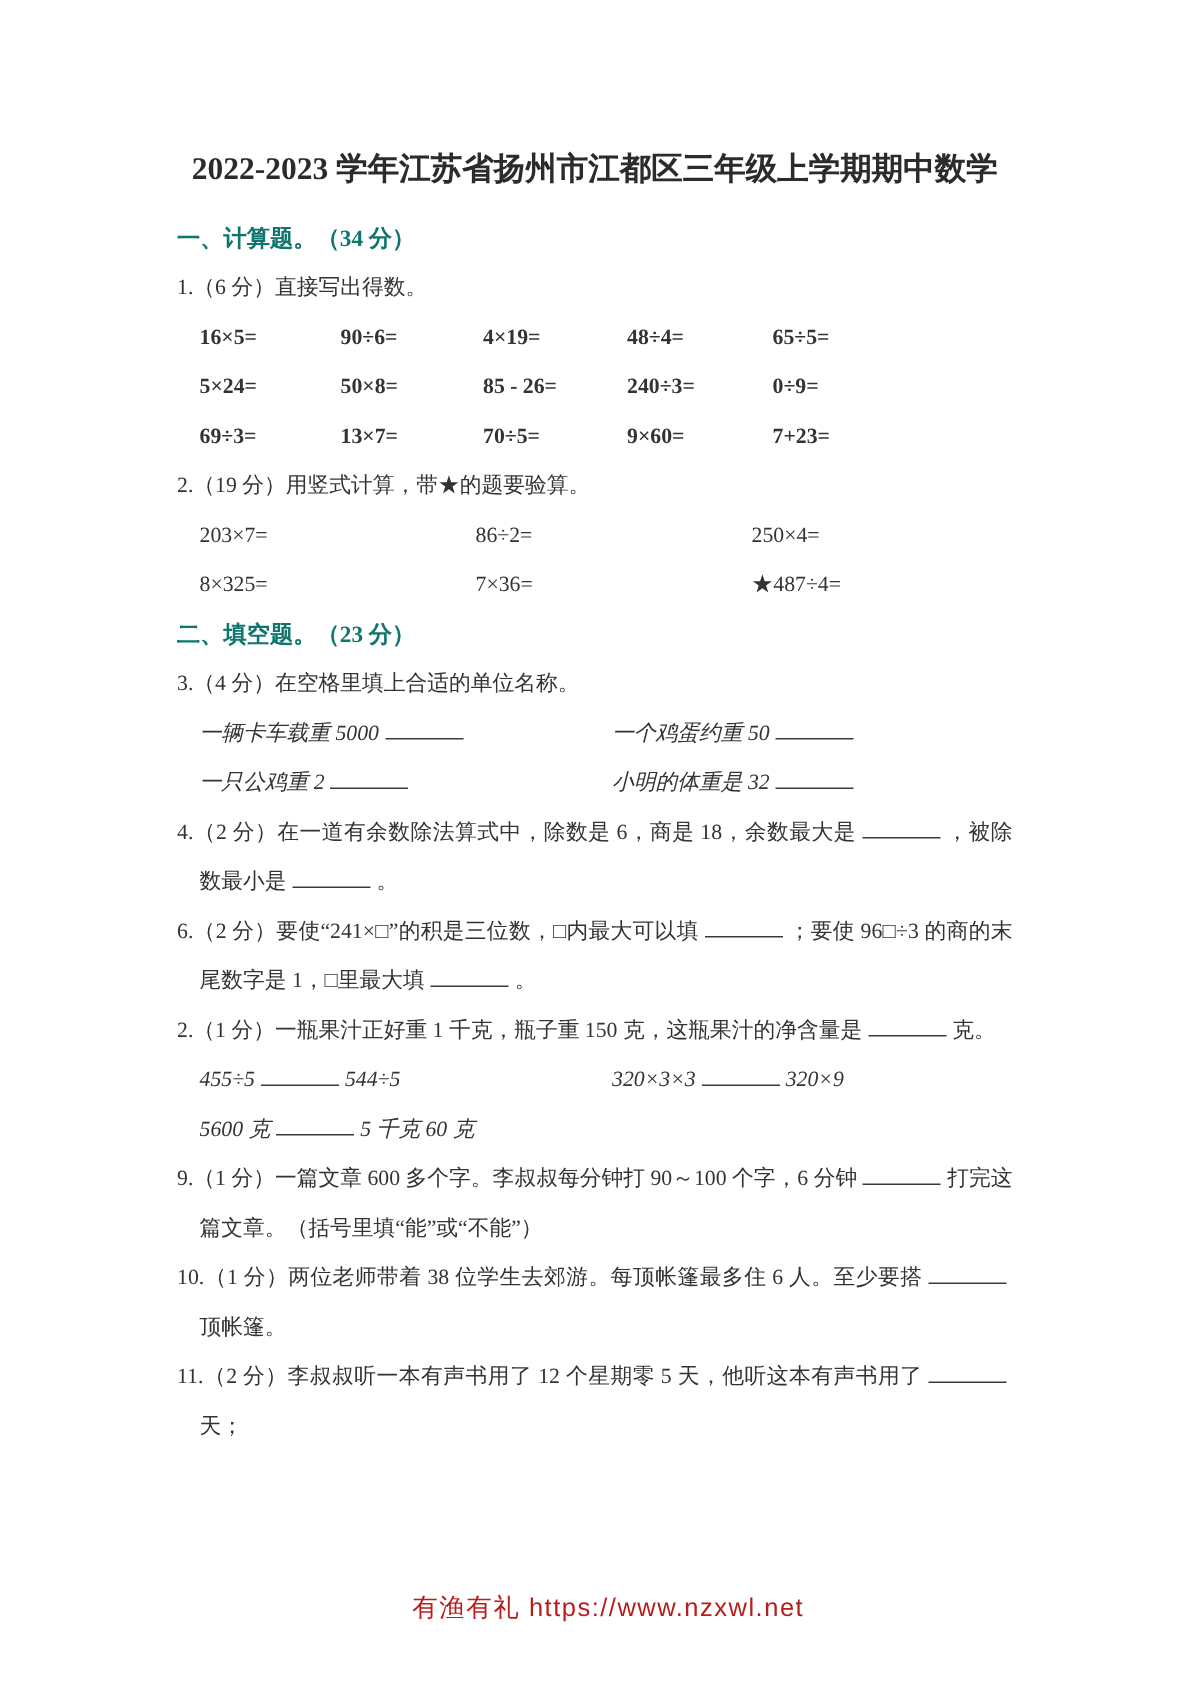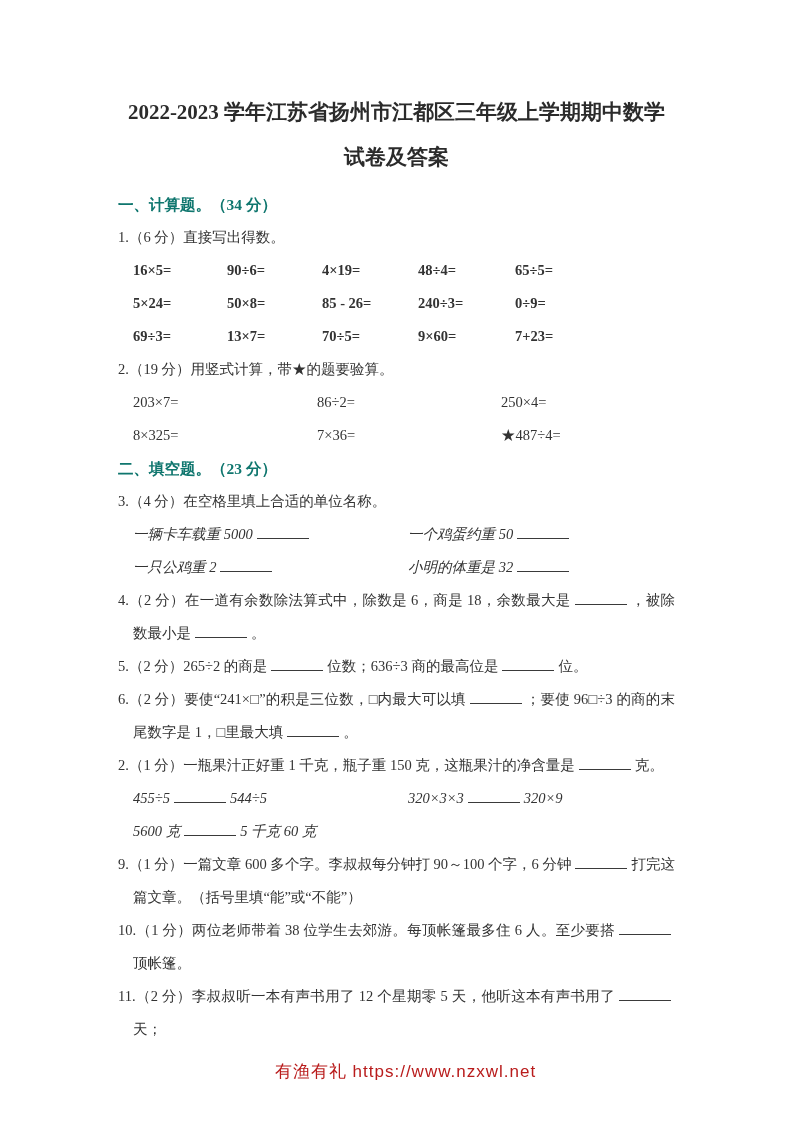--- a/index.html
+++ b/index.html
@@ -72,21 +72,20 @@
   }
 </style>
 </head>
 <body>
 
 <div class="page">
   <div class="content">
 
     <h1 class="title">
       <div>2022-2023 学年江苏省扬州市江都区三年级上学期期中数学</div>
-      <div>试卷及答案</div>
     </h1>
 
     <p class="sec-heading">一、计算题。（34 分）</p>
 
     <p class="q">1.（6 分）直接写出得数。</p>
     <div class="row5">
       <span>16×5=</span>
       <span>90÷6=</span>
       <span>4×19=</span>
       <span>48÷4=</span>
@@ -126,21 +125,20 @@
       <span><span>一辆卡车载重 5000</span><span class="blank"></span></span>
       <span><span>一个鸡蛋约重 50</span><span class="blank"></span></span>
     </div>
     <div class="row2">
       <span><span>一只公鸡重 2</span><span class="blank"></span></span>
       <span><span>小明的体重是 32</span><span class="blank"></span></span>
     </div>
 
     <p class="q"><span>4.（2 分）在一道有余数除法算式中，除数是 6，商是 18，余数最大是</span><span class="blank"></span><span>，被除数最小是</span><span class="blank"></span><span>。</span></p>
 
-    <p class="q"><span>5.（2 分）265÷2 的商是</span><span class="blank"></span><span>位数；636÷3 商的最高位是</span><span class="blank"></span><span>位。</span></p>
 
     <p class="q"><span>6.（2 分）要使“241×□”的积是三位数，□内最大可以填</span><span class="blank"></span><span>；要使 96□÷3 的商的末尾数字是 1，□里最大填</span><span class="blank"></span><span>。</span></p>
 
     <p class="q"><span>2.（1 分）一瓶果汁正好重 1 千克，瓶子重 150 克，这瓶果汁的净含量是</span><span class="blank"></span><span>克。</span></p>
 
     <div class="row2">
       <span><span>455÷5</span><span class="blank"></span><span>544÷5</span></span>
       <span><span>320×3×3</span><span class="blank"></span><span>320×9</span></span>
     </div>
     <div class="row2">

